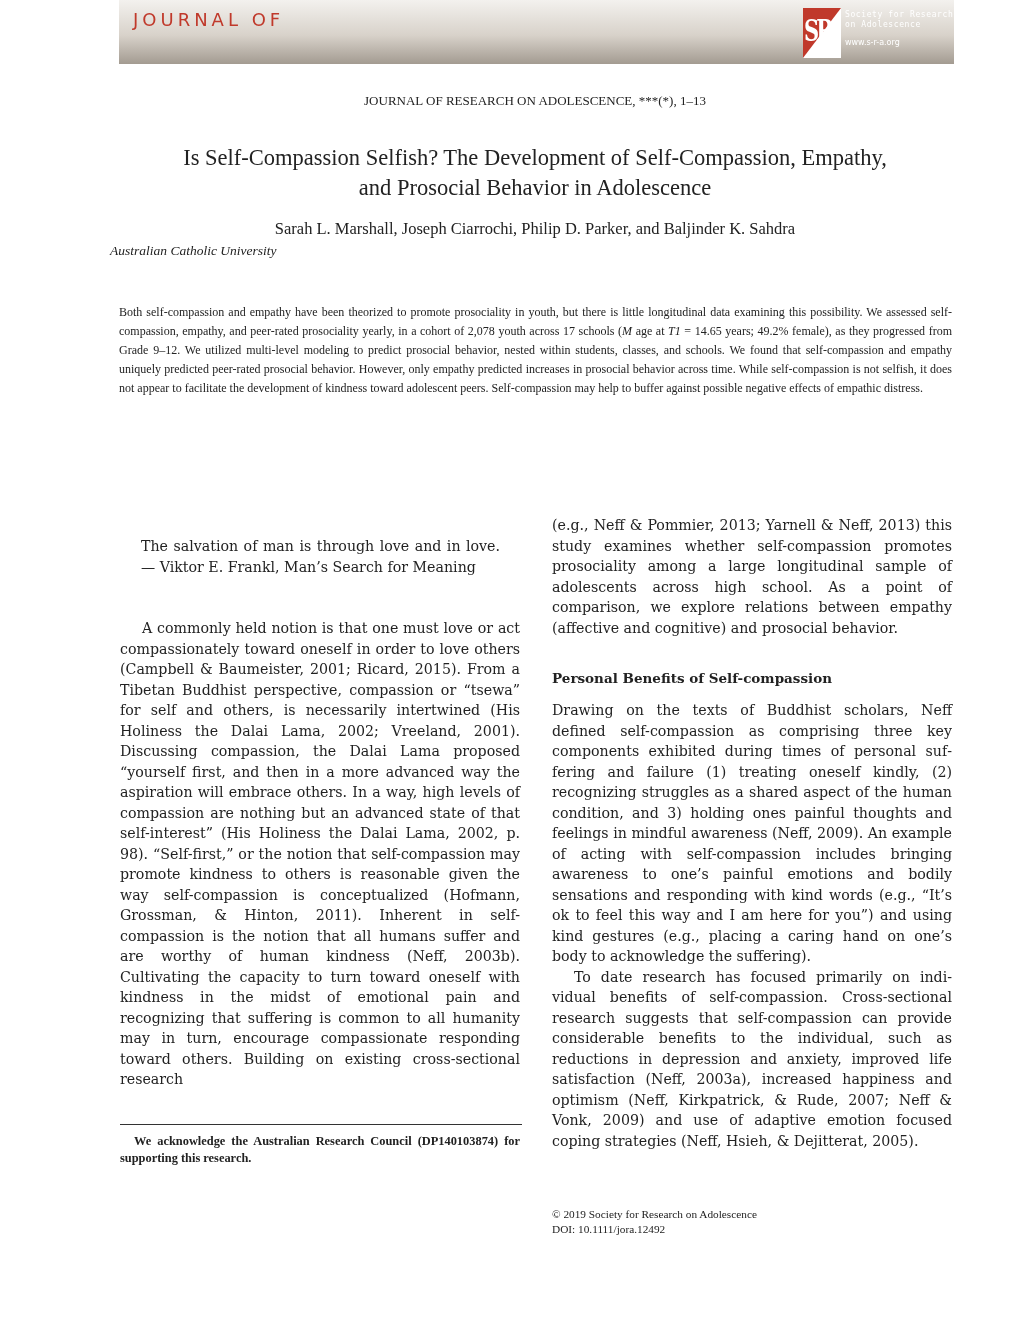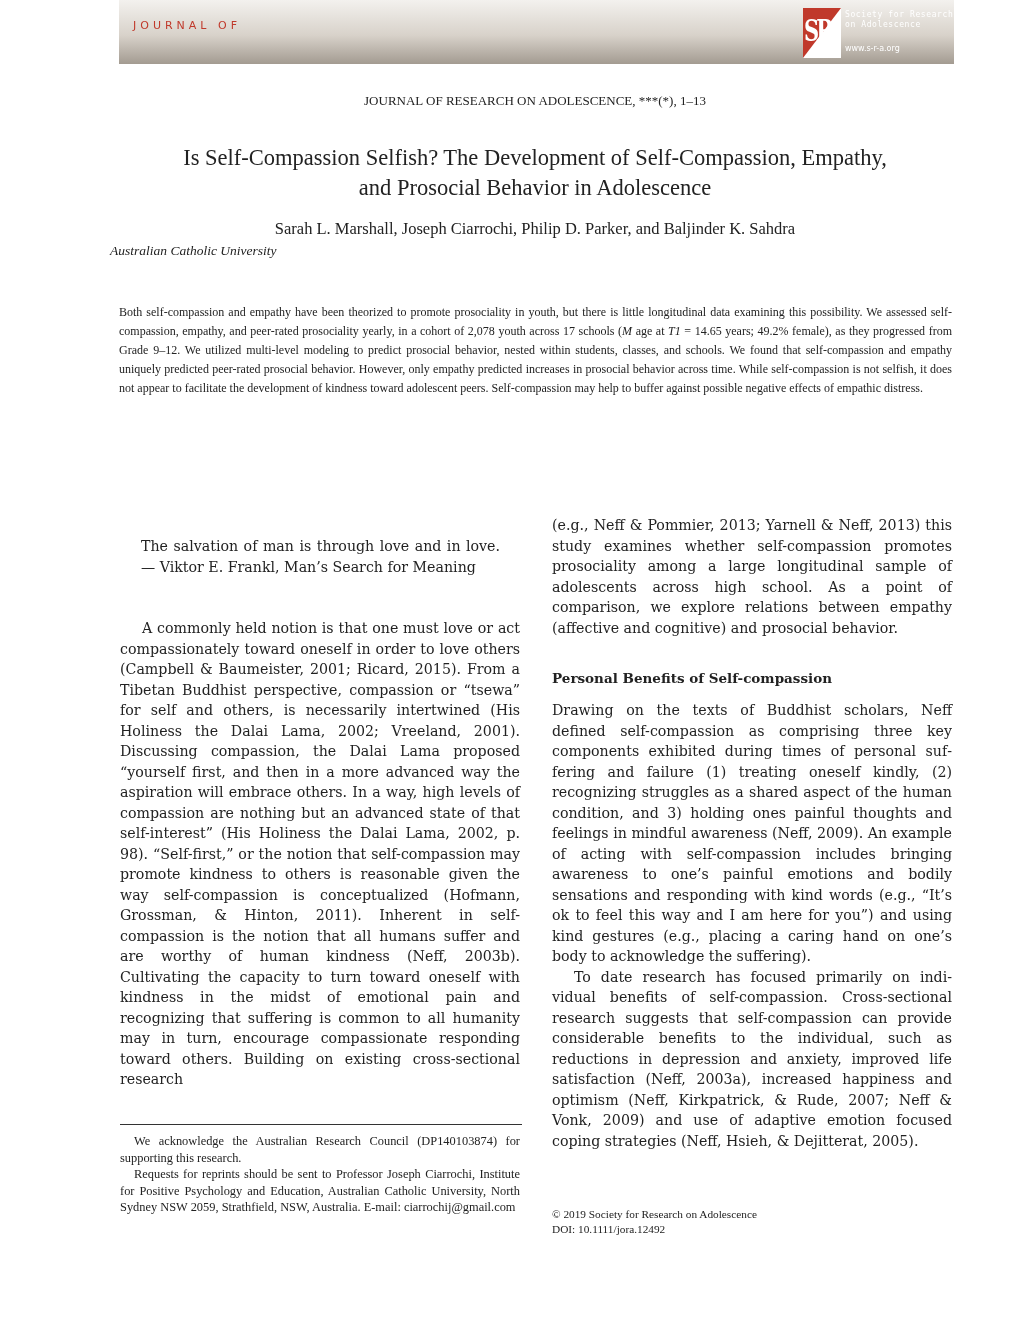--- a/index.html
+++ b/index.html
@@ -1,45 +1,45 @@
 <!DOCTYPE html>
 <html><head>
 <meta charset="utf-8">
 <style>
   html, body { margin: 0; padding: 0; background: #ffffff; }
   body { width: 1020px; height: 1344px; position: relative; overflow: hidden; color: #222; font-family: "DejaVu Serif", serif; }
 
   .banner { position: absolute; left: 119px; top: 0; width: 835px; height: 64px;
     background: linear-gradient(to bottom, #f3f1ee 0%, #d8d2ca 55%, #a39b91 100%); }
-  .banner .jof { position: absolute; left: 14px; top: 19px; font-family: "DejaVu Sans", sans-serif; font-size: 11px; letter-spacing: 4px; color: #c0392b; }
+  .banner .jof { position: absolute; left: 14px; top: 9px; font-family: "DejaVu Sans", sans-serif; font-size: 18px; letter-spacing: 4px; color: #c0392b; }
   .banner .jname { position: absolute; left: 13px; top: 27px; font-family: "DejaVu Sans", sans-serif; font-weight: bold; font-size: 24px; color: #c0392b; letter-spacing: -0.3px; }
   .sra-logo { position: absolute; left: 684px; top: 8px; width: 38px; height: 50px; background: #fff; overflow: hidden; }
   .sra-logo .tri { position: absolute; left: 0; top: 0; width: 0; height: 0; border-right: 38px solid transparent; border-top: 50px solid #c0392b; }
   .sra-logo .letters { position: absolute; left: 1px; top: 10px; font-family: "DejaVu Serif", serif; font-weight: bold; font-size: 21px; color: #fff; letter-spacing: -3px; transform: scaleY(1.4); }
   .sra-text { position: absolute; left: 726px; top: 10px; font-family: "DejaVu Sans Mono", monospace; font-size: 8px; color: #ffffff; line-height: 10px; letter-spacing: 0.6px; }
-  .sra-url { position: absolute; left: 726px; top: 44px; font-family: "DejaVu Sans", sans-serif; font-size: 8px; color: #fff; }
+  .sra-url { position: absolute; left: 726px; top: 38px; font-family: "DejaVu Sans", sans-serif; font-size: 8px; color: #fff; }
 
   .running-head { position: absolute; left: 0; width: 1070px; top: 93px; text-align: center; font-family: "Liberation Serif", serif; font-size: 13px; color: #222; }
   .title { position: absolute; left: 110px; width: 850px; top: 143px; text-align: center; font-family: "Liberation Serif", serif; font-size: 22.5px; line-height: 30px; color: #222; }
   .authors { position: absolute; left: 110px; width: 850px; top: 219px; text-align: center; font-family: "Liberation Serif", serif; font-size: 16.5px; color: #222; }
   .affil { position: absolute; left: 110px; width: 850px; top: 243px; text-align: left; font-family: "Liberation Serif", serif; font-style: italic; font-size: 13.5px; color: #222; }
 
   .abstract { position: absolute; left: 119px; width: 833px; top: 303px; font-family: Liberation Serif, serif; font-size: 12px; line-height: 18.9px; text-align: justify; color: #222; }
   .abstract i { font-style: italic; }
 
   .col { position: absolute; font-family: "DejaVu Serif", serif; font-size: 14.2px; line-height: 20.5px; text-align: justify; color: #222; }
   .col-left { left: 120px; width: 400px; }
   .col-right { left: 552px; width: 400px; }
   .epigraph { position: absolute; left: 141px; width: 359px; top: 536px; font-family: "DejaVu Serif", serif; font-size: 14.2px; line-height: 20.5px; text-align: justify; color: #222; }
   .para { margin: 0; text-indent: 22px; }
   .para.noindent { text-indent: 0; }
   .heading { position: absolute; left: 552px; top: 670px; font-family: "DejaVu Serif", serif; font-weight: bold; font-size: 13.5px; color: #222; }
 
   .fn-rule { position: absolute; left: 120px; top: 1124px; width: 402px; height: 1px; background: #333; }
-  .footnotes { position: absolute; left: 120px; width: 400px; top: 1133px; font-family: "Liberation Serif", serif; font-size: 12.4px; line-height: 16.6px; text-align: justify; color: #222; }
+  .footnotes { position: absolute; left: 120px; width: 400px; top: 1133px; font-family: "Liberation Serif", serif; font-size: 12.4px; line-height: 16.6px; text-align: justify; color: #222; font-weight: bold; }
   .footnotes p { margin: 0; text-indent: 14px; }
   .copyright { position: absolute; left: 552px; top: 1207px; font-family: "Liberation Serif", serif; font-size: 11.3px; line-height: 15px; color: #222; }
 </style>
 </head>
 <body>
 
 <div class="banner">
   <div class="jof">JOURNAL OF</div>
   <div class="sra-logo">
     <div class="tri"></div>
@@ -77,19 +77,18 @@
 <div class="heading">Personal Benefits of Self-compassion</div>
 
 <div class="col col-right" style="top:700px;">
   <p class="para noindent">Drawing on the texts of Buddhist scholars, Neff defined self-compassion as comprising three key components exhibited during times of personal suf­fering and failure (1) treating oneself kindly, (2) recognizing struggles as a shared aspect of the human condition, and 3) holding ones painful thoughts and feelings in mindful awareness (Neff, 2009). An example of acting with self-compassion includes bringing awareness to one’s painful emo­tions and bodily sensations and responding with kind words (e.g., “It’s ok to feel this way and I am here for you”) and using kind gestures (e.g., plac­ing a caring hand on one’s body to acknowledge the suffering).</p>
   <p class="para">To date research has focused primarily on indi­vidual benefits of self-compassion. Cross-sectional research suggests that self-compassion can provide considerable benefits to the individual, such as reductions in depression and anxiety, improved life satisfaction (Neff, 2003a), increased happiness and optimism (Neff, Kirkpatrick, &amp; Rude, 2007; Neff &amp; Vonk, 2009) and use of adaptive emotion focused coping strategies (Neff, Hsieh, &amp; Dejitterat, 2005).</p>
 </div>
 
 <div class="fn-rule"></div>
 <div class="footnotes">
   <p>We acknowledge the Australian Research Council (DP140103874) for supporting this research.</p>
-  <p>Requests for reprints should be sent to Professor Joseph Ciarrochi, Institute for Positive Psychology and Education, Australian Catholic University, North Sydney NSW 2059, Strath­field, NSW, Australia. E-mail: ciarrochij@gmail.com</p>
 </div>
 
 <div class="copyright">
   <div>© 2019 Society for Research on Adolescence</div>
   <div>DOI: 10.1111/jora.12492</div>
 </div>
 
 </body></html>

